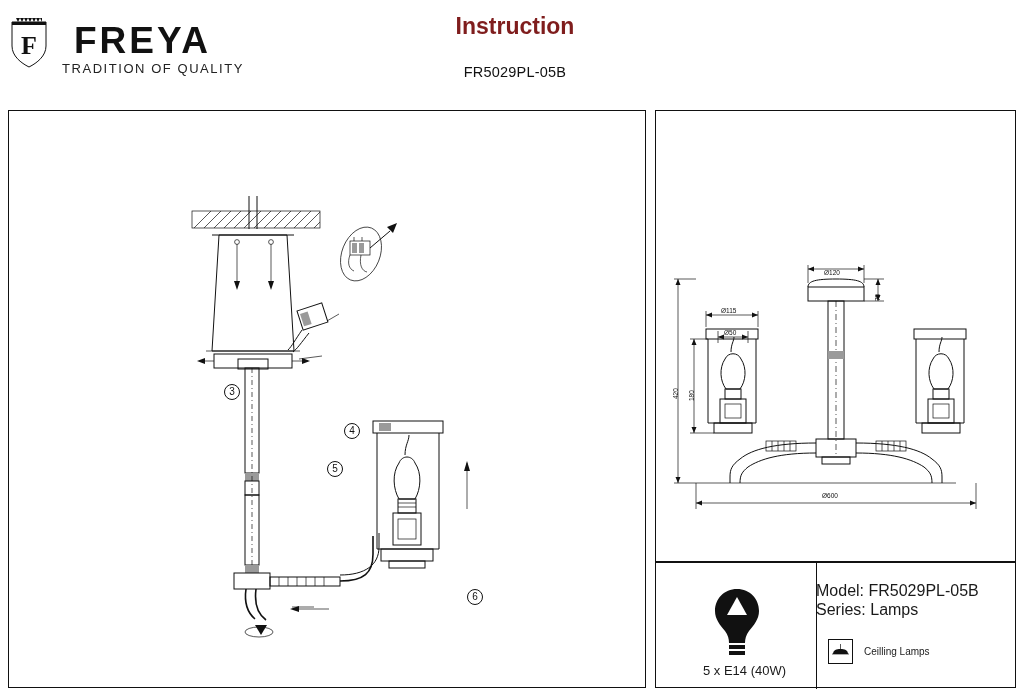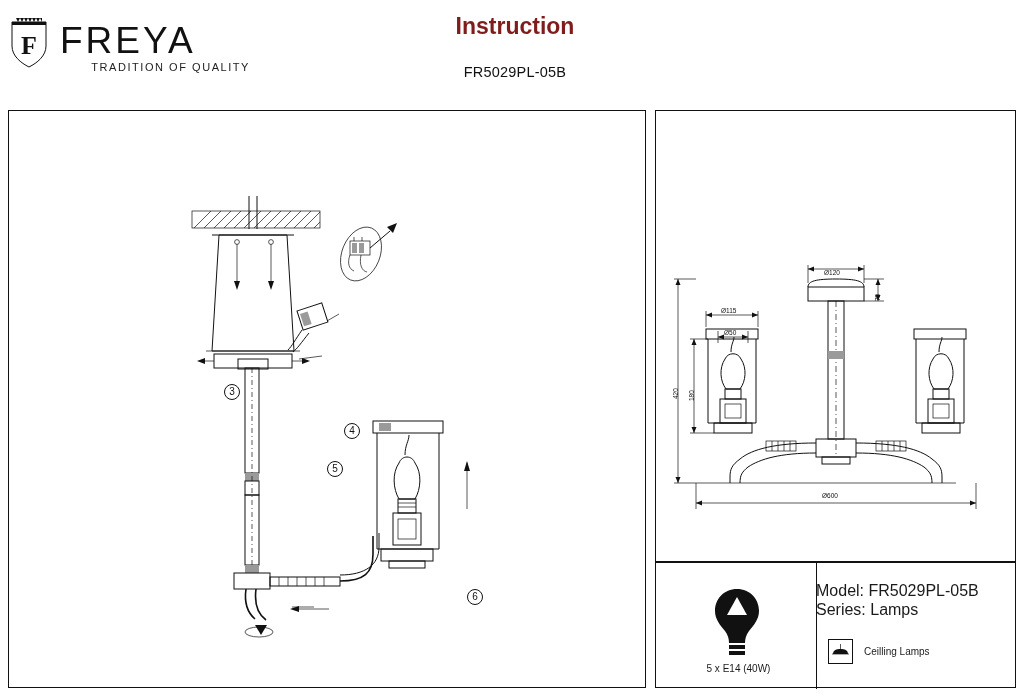--- a/index.html
+++ b/index.html
@@ -30,32 +30,32 @@
     left: 0; top: 2px;
     width: 44px; height: 54px;
   }
   #logo-text {
     position: absolute;
     left: 52px; top: 8px;
     width: 190px;
   }
   .brand {
     font-size: 37px;
-    font-weight: normal;
+    font-weight: bold;
     letter-spacing: 3px;
     line-height: 38px;
     color: #111;
+    margin-left: 14px;
   }
   .tagline {
-    font-size: 11px;
+    font-size: 13px;
     letter-spacing: 1.55px;
     color: #222;
     margin-top: 1px;
     padding-left: 2px;
-    text-align: right;
   }
   #title-block {
     position: absolute;
     left: 330px; top: 10px;
     width: 370px;
     text-align: center;
   }
   #doc-title {
     font-size: 23px;
     font-weight: bold;
@@ -104,24 +104,24 @@
   }
   #lamp-type-icon {
     width: 25px; height: 25px;
     border: 1px solid #111;
     position: relative;
   }
   #lamp-type-label { font-size: 10px; }
 
   #bulb-spec {
     position: absolute;
-    left: 6px; top: 100px;
+    left: 12px; top: 100px;
     width: 153px;
     text-align: center;
-    font-size: 10px;
+    font-size: 13px;
   }
   #bulb-icon {
     position: absolute;
     left: 50px; top: 22px;
     width: 62px; height: 72px;
   }
 
   
   .callout {
     position: absolute;

